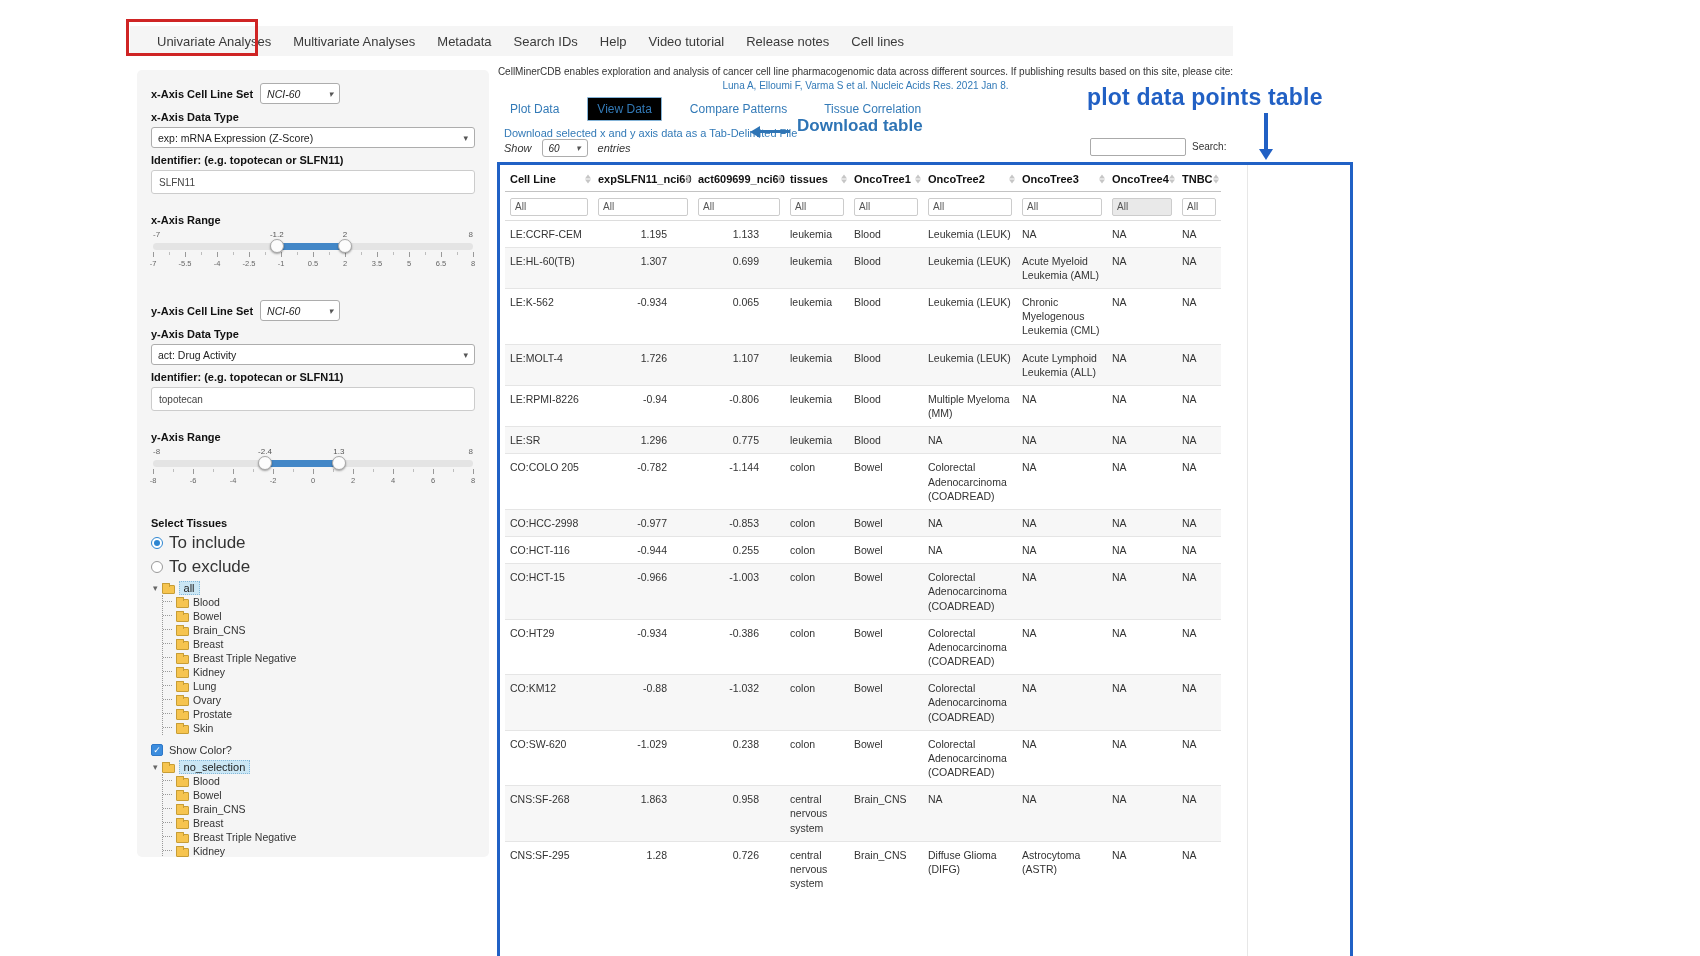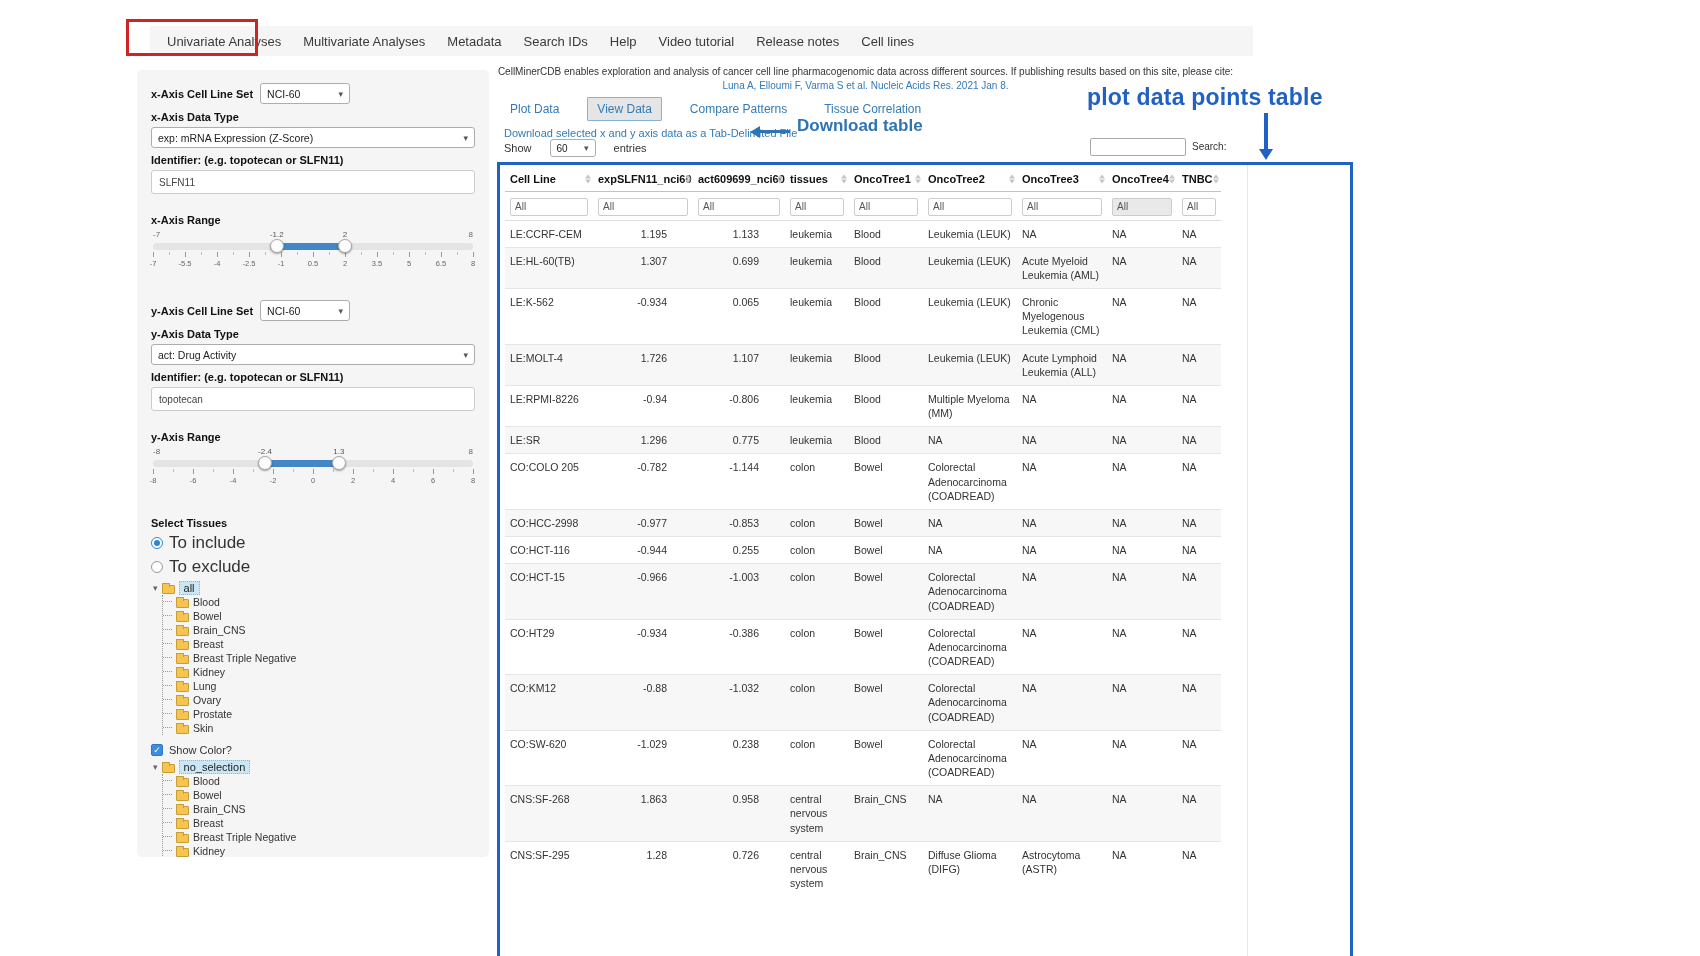--- a/index.html
+++ b/index.html
@@ -1,30 +1,30 @@
 <!DOCTYPE html>
 <html><head>
 <meta charset="utf-8">
 <style>
   *{box-sizing:border-box;margin:0;padding:0;}
   html,body{width:1700px;height:956px;overflow:hidden;}
   body{background:#fff;font-family:"Liberation Sans",sans-serif;position:relative;color:#333;}
 
   
-  .navbar{position:absolute;left:130px;top:26px;width:1103px;height:30px;background:#f5f5f5;display:flex;align-items:center;padding-left:6px;margin-left:20px;}
+  .navbar{position:absolute;left:130px;top:26px;width:1103px;height:30px;background:#f5f5f5;display:flex;align-items:center;padding-left:16px;}
   .nav-item{font-size:13px;color:#3a3a3a;padding:0 11px;cursor:pointer;white-space:nowrap;}
   .red-box{position:absolute;left:126px;top:19px;width:132px;height:37px;border:3px solid #cf2424;z-index:6;pointer-events:none;}
 
   
   .sidebar{position:absolute;left:137px;top:70px;width:352px;height:787px;background:#f5f5f5;border-radius:5px;padding:13px 14px;overflow:hidden;}
   .sb-label{font-weight:bold;font-size:11px;color:#111;margin-bottom:4px;}
   .inline-row{display:flex;align-items:center;gap:7px;margin-bottom:7px;}
   .inline-row .sb-label{margin-bottom:0;}
   .fake-select{display:flex;align-items:center;justify-content:space-between;border:1px solid #adadad;border-radius:3px;background:#fff;font-size:10.5px;color:#222;height:21px;padding:2px 6px;cursor:pointer;overflow:hidden;white-space:nowrap;}
-  .fake-select.sm{width:90px;}
+  .fake-select.sm{width:80px;font-style:italic;}
   .fake-select.full{width:100%;margin-bottom:6px;}
   .fake-select.tiny{width:46px;height:18px;font-size:10px;}
   .chev{color:#555;font-size:9px;margin-left:5px;}
   .sb-input{width:100%;height:24px;border:1px solid #ccc;border-radius:3px;font-size:10px;color:#444;padding:0 7px;background:#fff;margin-bottom:6px;font-family:"Liberation Sans",sans-serif;} .mt2{margin-top:14px;}
 
   
   .slider{position:relative;height:46px;margin:2px 2px 24px;}
   .slider .minlab{position:absolute;top:0;left:0;font-size:8px;color:#666;}
   .slider .maxlab{position:absolute;top:0;right:0;font-size:8px;color:#666;}
   .slider .track{position:absolute;top:13px;left:0;right:0;height:7px;background:#e4e4e4;border-radius:4px;}
@@ -52,23 +52,23 @@
   .folder::before{content:'';position:absolute;top:-3px;left:-1px;width:6px;height:3px;background:#f6c44f;border:1px solid #c79d35;border-bottom:none;border-radius:1px 1px 0 0;}
   .tree-kids{list-style:none;margin-left:9px;border-left:1px dotted #999;}
   .tree-kids li{display:flex;align-items:center;gap:4px;font-size:10.5px;color:#333;padding:1px 0;cursor:pointer;}
   .tree-kids li::before{content:'';display:inline-block;width:9px;height:1px;border-top:1px dotted #999;flex:0 0 auto;}
 
   
   .intro{position:absolute;left:497px;top:66px;width:737px;text-align:center;font-size:10px;color:#333;}
   .citation{position:absolute;left:497px;top:80px;width:737px;text-align:center;font-size:10px;color:#337ab7;cursor:pointer;}
   .tabs{position:absolute;left:501px;top:97px;display:flex;align-items:center;gap:19px;}
   .tab{font-size:12px;color:#337ab7;padding:4px 9px;cursor:pointer;white-space:nowrap;}
-  .tab.active{border:1px solid #84b4d8;border-radius:1px;background:#e5e5e5;}
+  .tab.active{border:1px solid #84b4d8;border-radius:1px;background:#000000;}
   .dl-link{position:absolute;left:504px;top:127px;font-size:11px;color:#337ab7;cursor:pointer;}
-  .show-row{position:absolute;left:504px;top:139px;display:flex;align-items:center;gap:18px;font-size:11px;color:#333;}
+  .show-row{position:absolute;left:504px;top:139px;display:flex;align-items:center;gap:10px;font-size:11px;color:#333;font-style:italic;}
   .search-input{position:absolute;left:1090px;top:138px;width:96px;height:18px;border:1px solid #aaa;border-radius:2px;font-size:10px;padding:0 5px;font-family:"Liberation Sans",sans-serif;}
   .search-label{position:absolute;left:1192px;top:141px;font-size:10px;color:#333;}
 
   
   .plot-label{position:absolute;left:1087px;top:84px;font-size:23px;font-weight:bold;color:#2160c4;letter-spacing:.2px;}
   .down-arrow{position:absolute;left:1264px;top:113px;width:4px;height:36px;background:#2160c4;}
   .down-arrow::after{content:'';position:absolute;left:-5px;top:36px;border-left:7px solid transparent;border-right:7px solid transparent;border-top:11px solid #2160c4;}
   .dl-label{position:absolute;left:797px;top:116px;font-size:17px;font-weight:bold;color:#2e74b5;}
   .left-arrow{position:absolute;left:760px;top:130px;width:30px;height:3px;background:#2e74b5;}
   .left-arrow::before{content:'';position:absolute;left:-10px;top:-4.5px;border-top:6px solid transparent;border-bottom:6px solid transparent;border-right:10px solid #2e74b5;}

